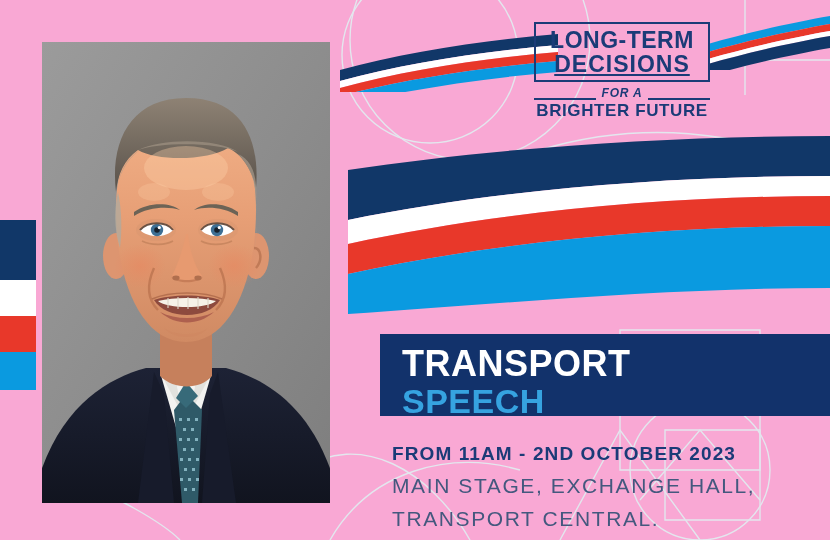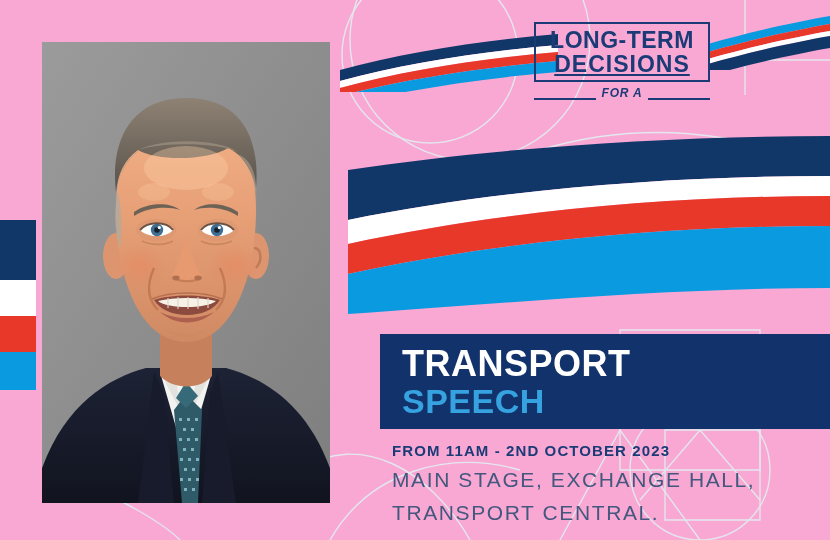--- a/index.html
+++ b/index.html
@@ -53,38 +53,38 @@
     font-size:12px;font-weight:bold;font-style:italic;color:#1b3b77;
     letter-spacing:0.8px;white-space:nowrap;
   }
   .logo-l3{
     font-size:17px;font-weight:bold;color:#1b3b77;letter-spacing:0.6px;
     text-align:center;line-height:1.1;margin-top:2px;white-space:nowrap;
   }
 
   
   .headline-box{
-    position:absolute;left:380px;top:334px;width:450px;height:95px;
+    position:absolute;left:380px;top:334px;width:450px;height:82px;
     background:#12326b;
   }
   .headline-1{
     position:absolute;left:22px;top:12px;
     font-size:36px;font-weight:bold;color:#ffffff;letter-spacing:0.5px;
     line-height:1;
   }
   .headline-2{
     position:absolute;left:22px;top:50px;
     font-size:34px;font-weight:bold;color:#36a3e0;letter-spacing:0.5px;
     line-height:1;
   }
 
   
   .details{position:absolute;left:392px;top:440px;width:430px;}
   .det-when{
-    font-size:15px;font-weight:bold;color:#1b3b77;letter-spacing:1.1px;
+    font-size:19px;font-weight:bold;color:#1b3b77;letter-spacing:1.1px;
     line-height:1.5;white-space:nowrap;
   }
   .det-where{
     font-size:21px;font-weight:normal;color:#44587e;letter-spacing:1.6px;
     line-height:1.6;white-space:nowrap;
   }
 </style>
 </head>
 <body>
 
@@ -265,20 +265,21 @@
   <div class="logo">
     <div class="logo-box">
       <div class="logo-l1">LONG-TERM</div>
       <div class="logo-l2">DECISIONS</div>
     </div>
     <div class="logo-fora">
       <div class="rule"></div>
       <span>FOR A</span>
       <div class="rule"></div>
     </div>
+    <div class="logo-l3">BRIGHTER FUTURE</div>
   </div>
 
   <div class="headline-box">
     <div class="headline-1">TRANSPORT</div>
     <div class="headline-2">SPEECH</div>
   </div>
 
   <div class="details">
     <div class="det-when">FROM 11AM - 2ND OCTOBER 2023</div>
     <div class="det-where">MAIN STAGE, EXCHANGE HALL,</div>

